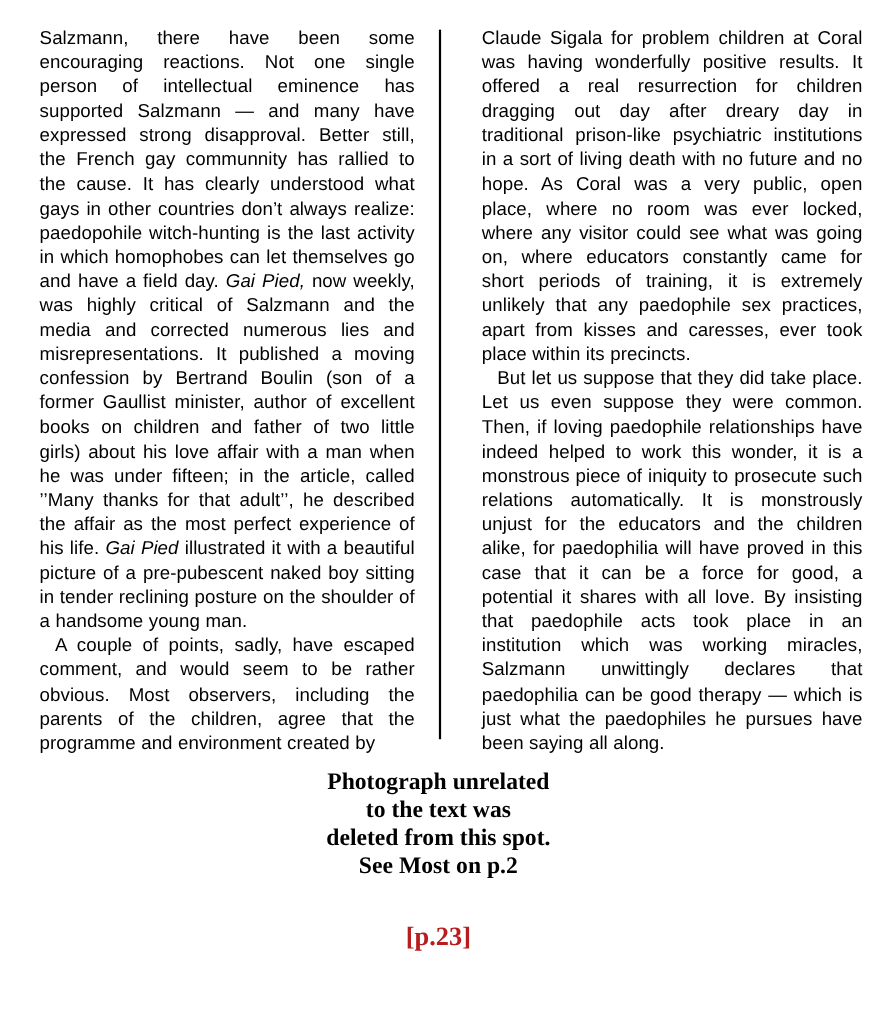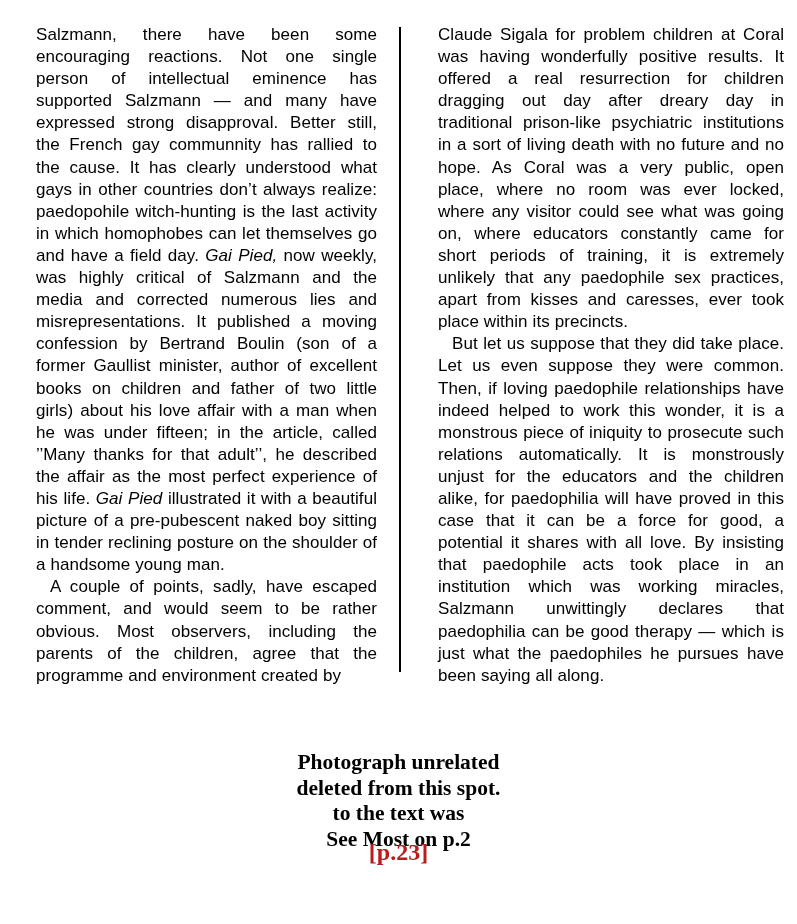--- a/index.html
+++ b/index.html
@@ -81,21 +81,21 @@
     top: 27px;
     width: 2px;
     height: 645px;
     background: #000000;
   }
 
   
   .note {
     position: absolute;
     left: 0;
-    top: 750px;
+    top: 698px;
     width: 797px;
     text-align: center;
     font-family: "Liberation Serif", serif;
     font-weight: bold;
     font-size: 21.5px;
     line-height: 25.5px;
     color: #000000;
   }
   .note .nline {
     display: block;
@@ -132,20 +132,20 @@
 
     <div class="col col-right">
         <p>Claude Sigala for problem children at Coral was having wonderfully positive results. It offered a real resurrection for children dragging out day after dreary day in traditional prison-like psychiatric institutions in a sort of living death with no future and no hope. As Coral was a very public, open place, where no room was ever locked, where any visitor could see what was going on, where educators constantly came for short periods of training, it is extremely unlikely that any paedophile sex practices, apart from kisses and caresses, ever took place within its precincts.</p>
         <p class="indent">But let us suppose that they did take place. Let us even suppose they were common. Then, if loving paedophile relationships have indeed helped to work this wonder, it is a monstrous piece of iniquity to prosecute such relations automatically. It is monstrously unjust for the educators and the children alike, for paedophilia will have proved in this case that it can be a force for good, a potential it shares with all love. By insisting that paedophile acts took place in an institution which was working miracles, Salzmann unwittingly declares that paedophilia can be good therapy — which is just what the paedophiles he pursues have been saying all along.</p>
       </div>
 
   </div>
 
   <div class="note">
     <span class="nline">Photograph unrelated</span>
+    <span class="nline">to the text was</span>
     <span class="nline">deleted from this spot.</span>
-    <span class="nline">to the text was</span>
     <span class="nline">See Most on p.2</span>
   </div>
 
   <div class="pageno">[p.23]</div>
 
 </div>
 
 </body></html>

